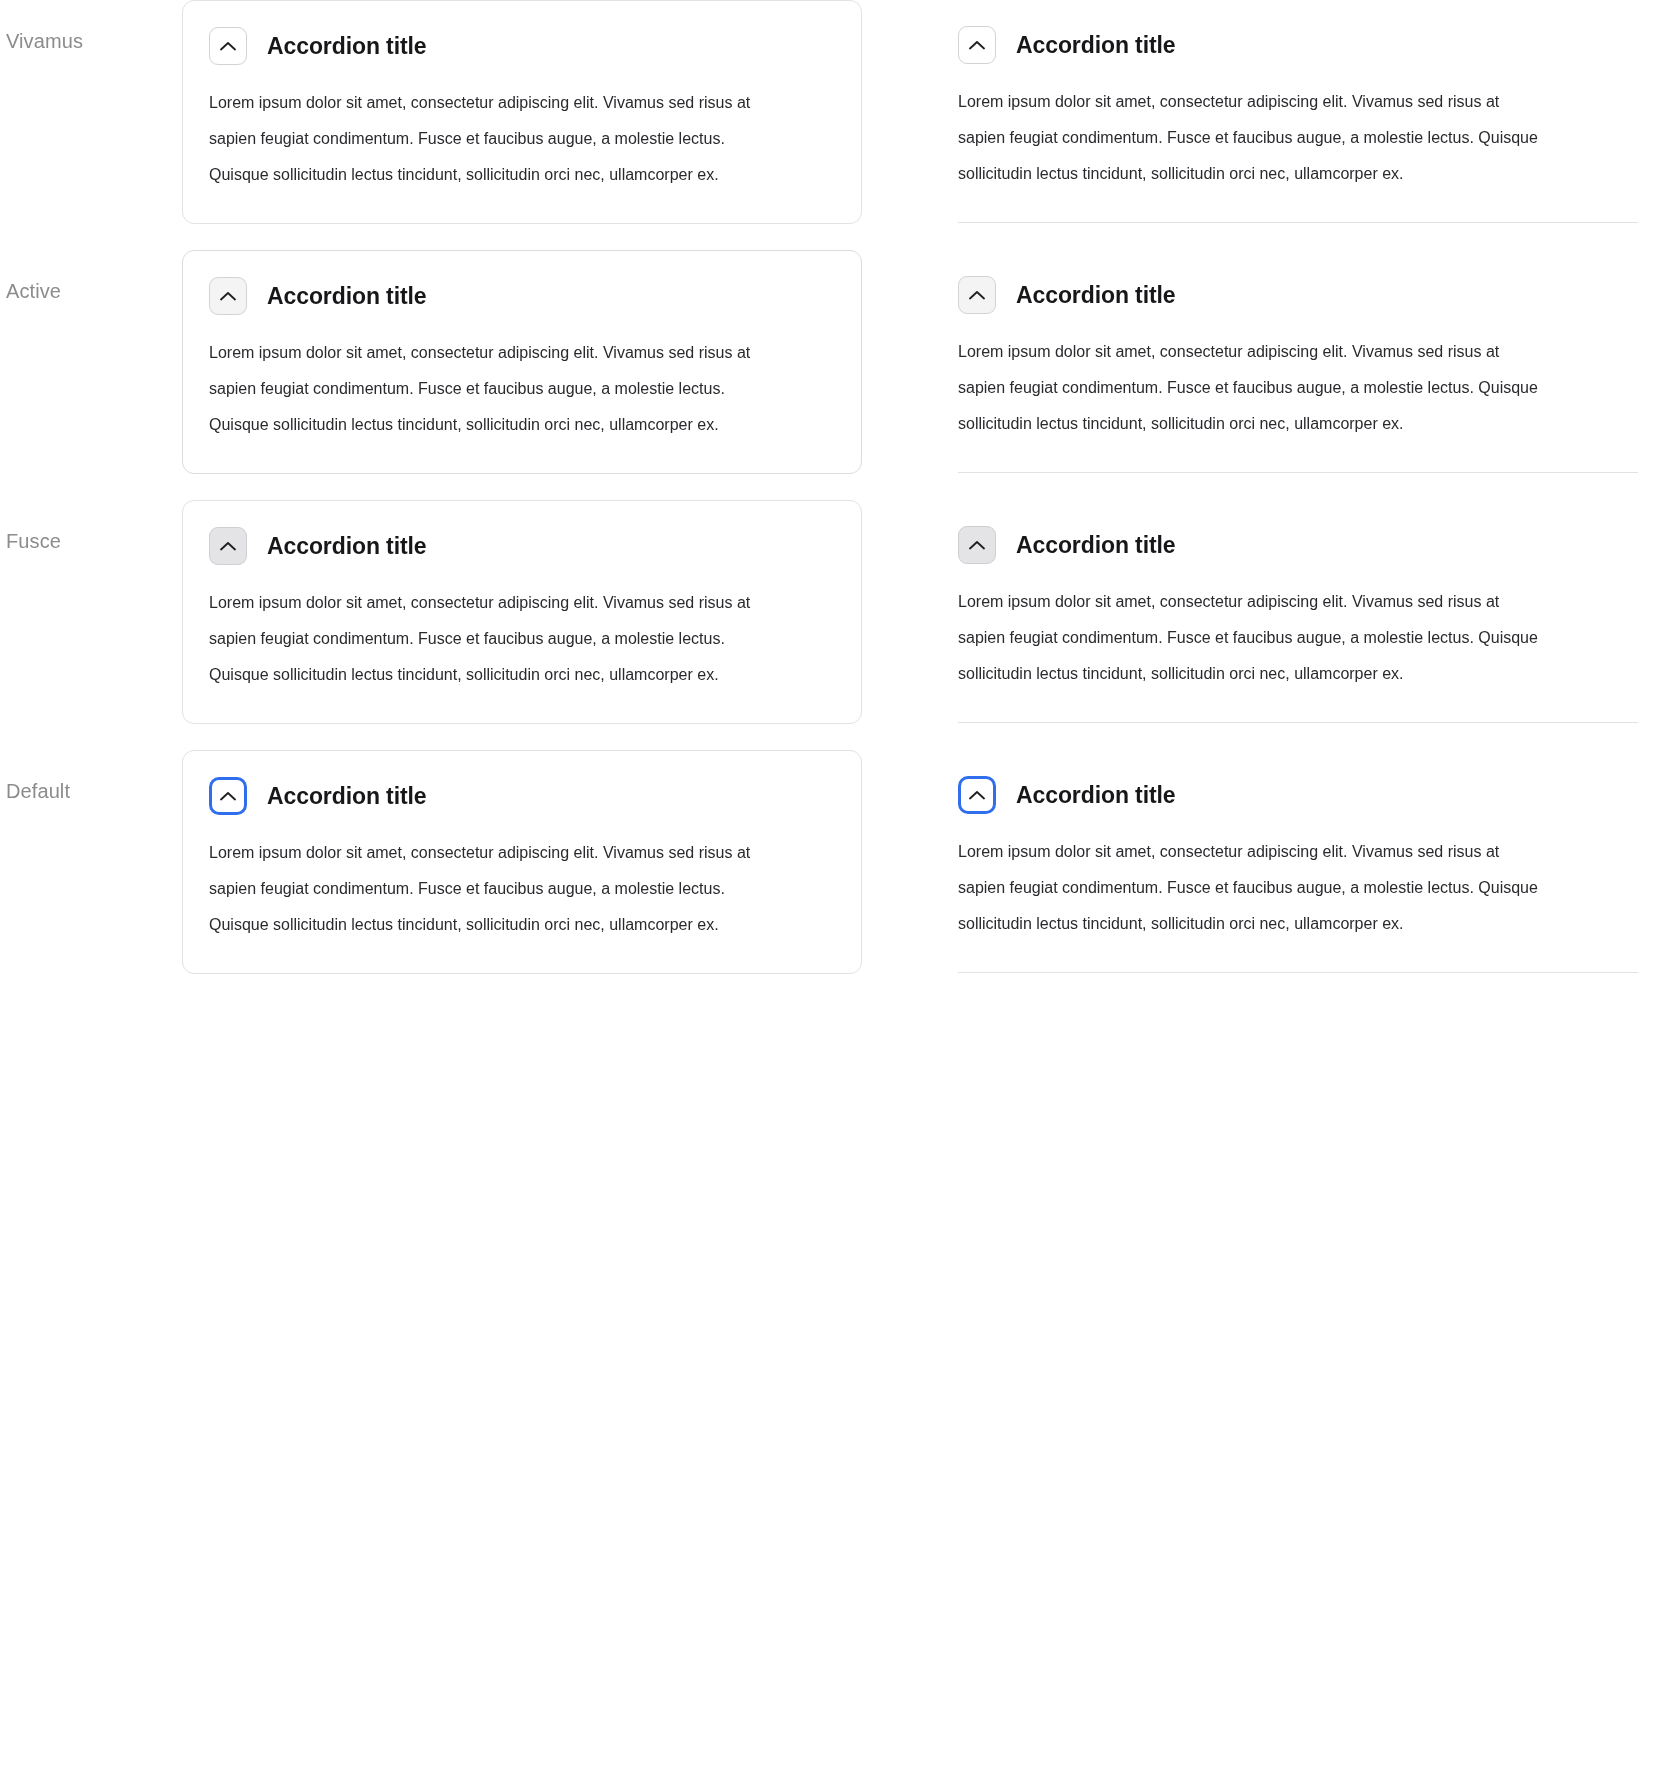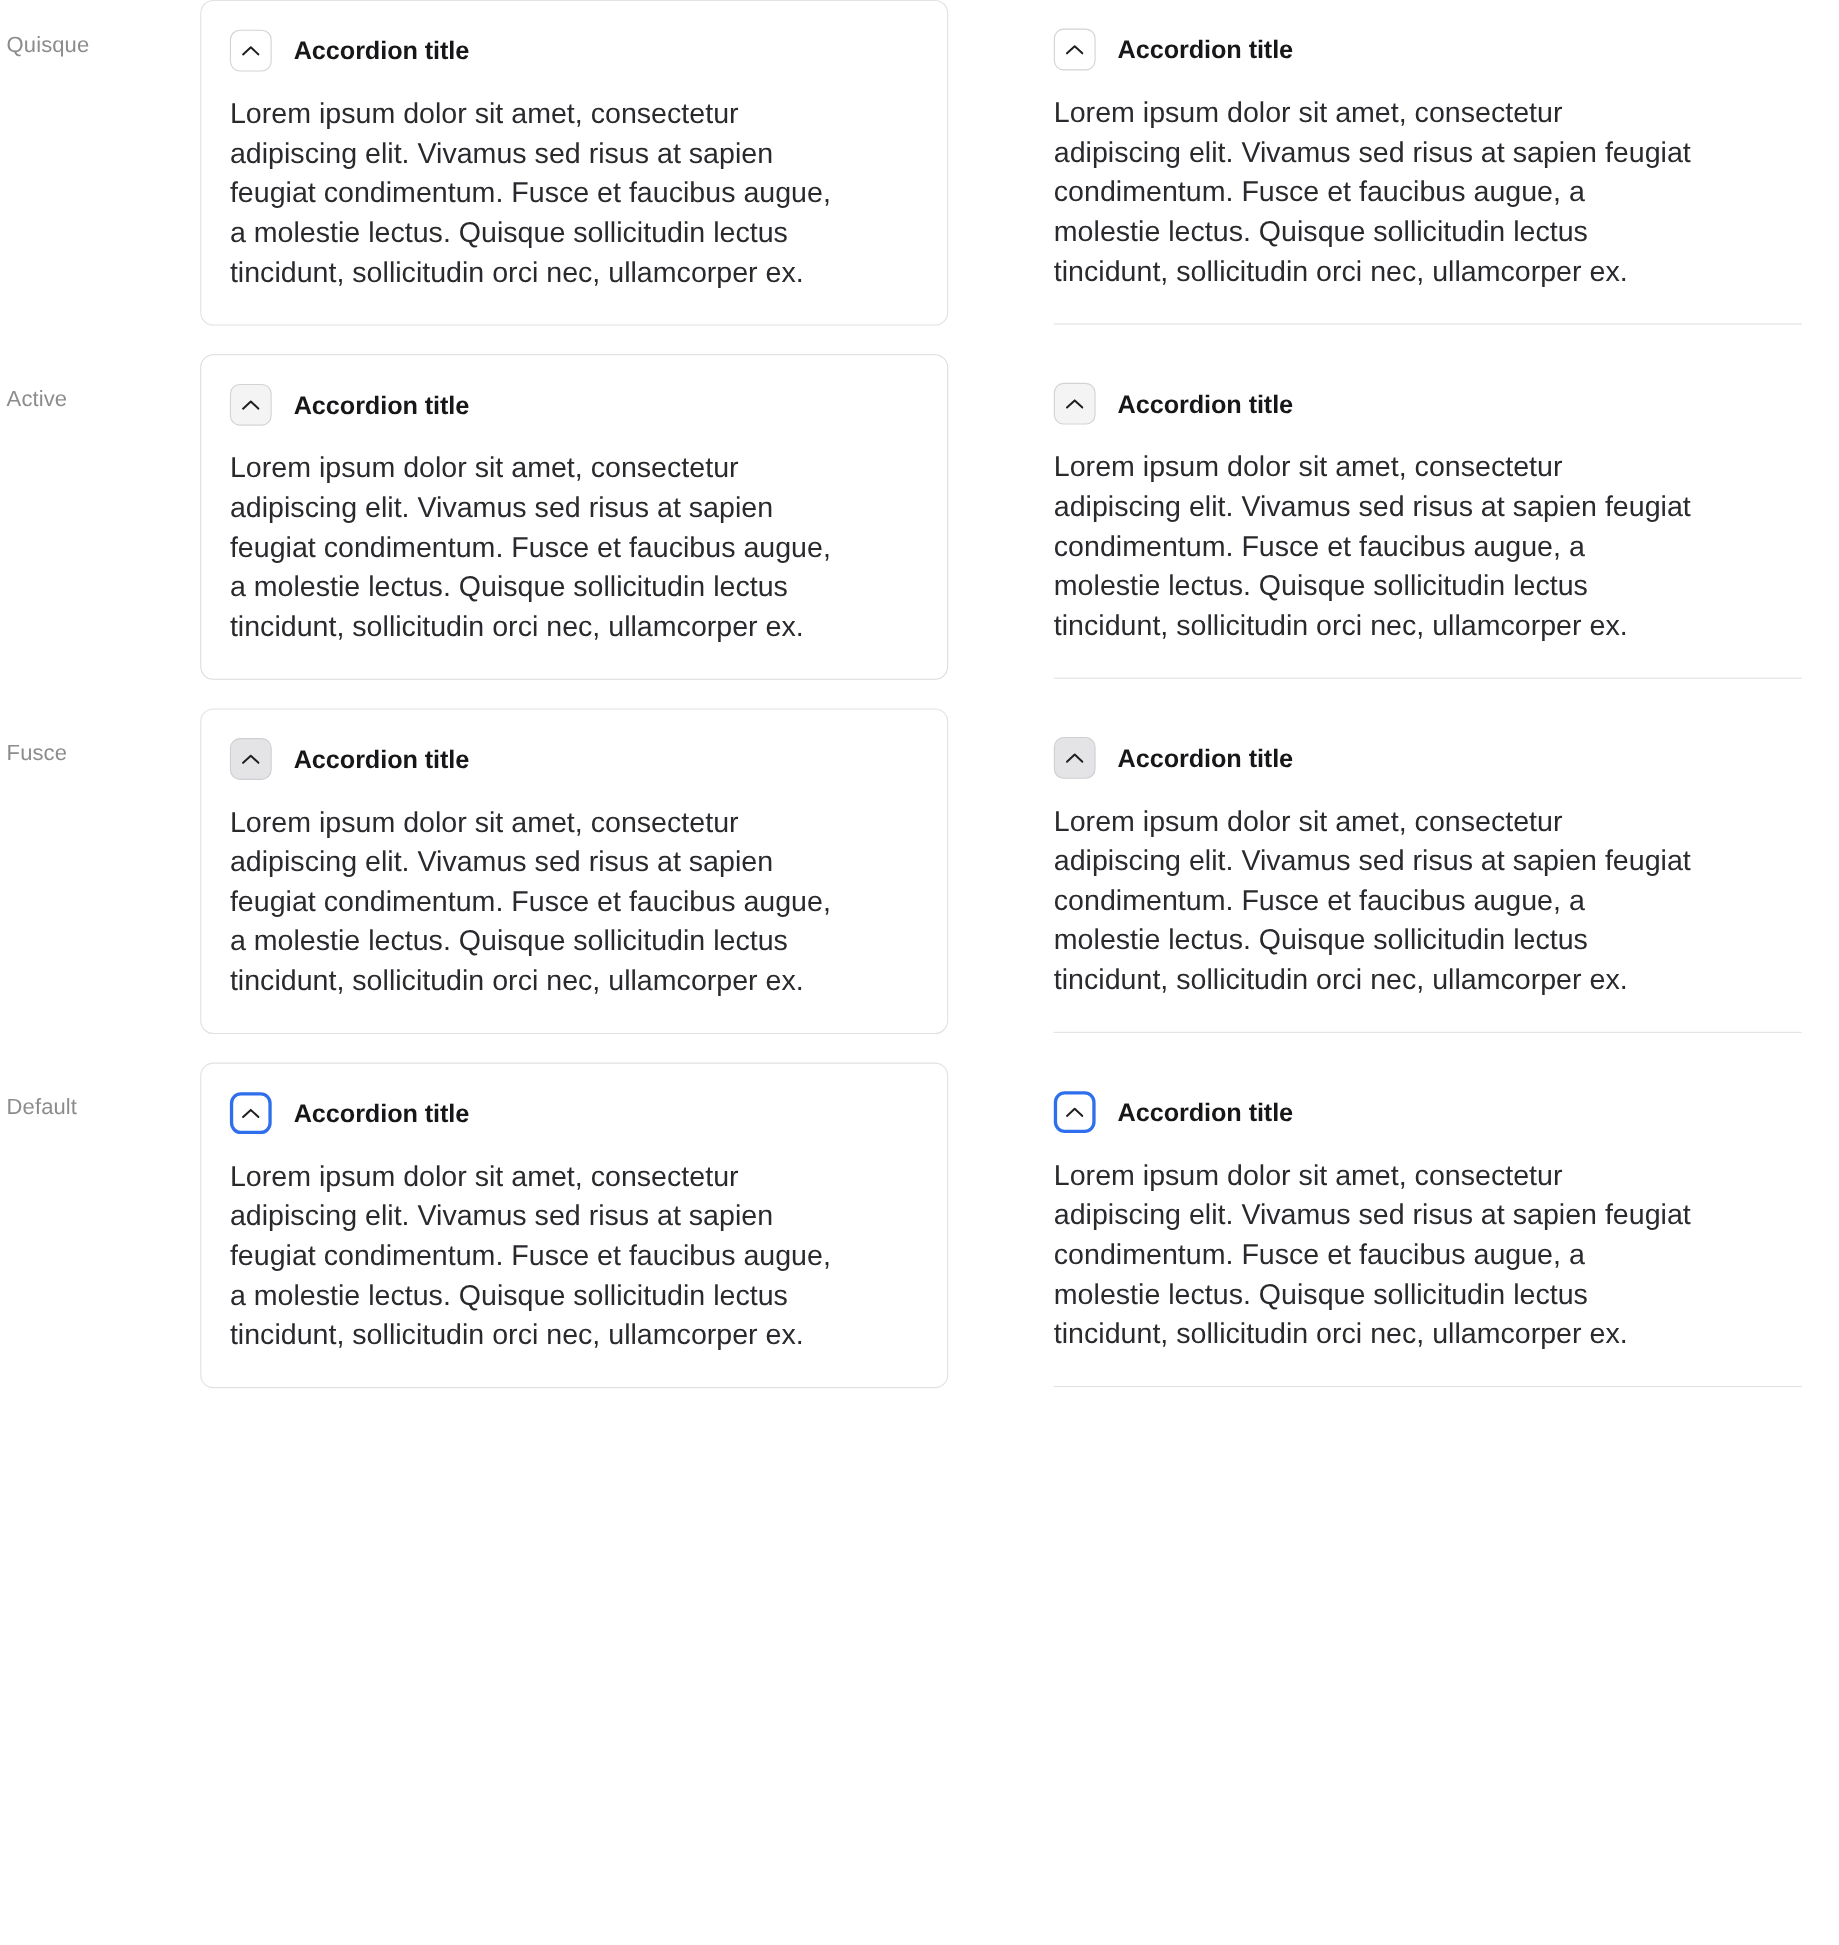--- a/index.html
+++ b/index.html
@@ -98,35 +98,35 @@
   }
   .acc-title {
     font-size: 23px;
     font-weight: bold;
     color: #17171a;
     line-height: 30px;
     letter-spacing: -0.1px;
   }
   .acc-body {
     margin-top: 20px;
-    font-size: 26px;
+    font-size: 16px;
     line-height: 36px;
     color: #2a2a2e;
     max-width: 560px;
   }
   .lined .acc-body { max-width: 580px; }
   .spacer-row { height: 26px; }
 </style>
 </head>
 <body>
 
 <div id="page">
 
   <div class="row">
-    <div class="state-label">Quisque</div>
+    <div class="state-label">Vivamus</div>
     <div class="cards">
 
       <div class="card-col">
         <div class="accordion boxed">
           <div class="acc-header">
             <span class="toggle default">
               <svg class="chevron" width="16" height="10" viewBox="0 0 16 10">
                 <path d="M1 8.5 L8 2 L15 8.5" fill="none" stroke="#1f1f22" stroke-width="1.8" stroke-linecap="round" stroke-linejoin="round"></path>
               </svg>
             </span>

